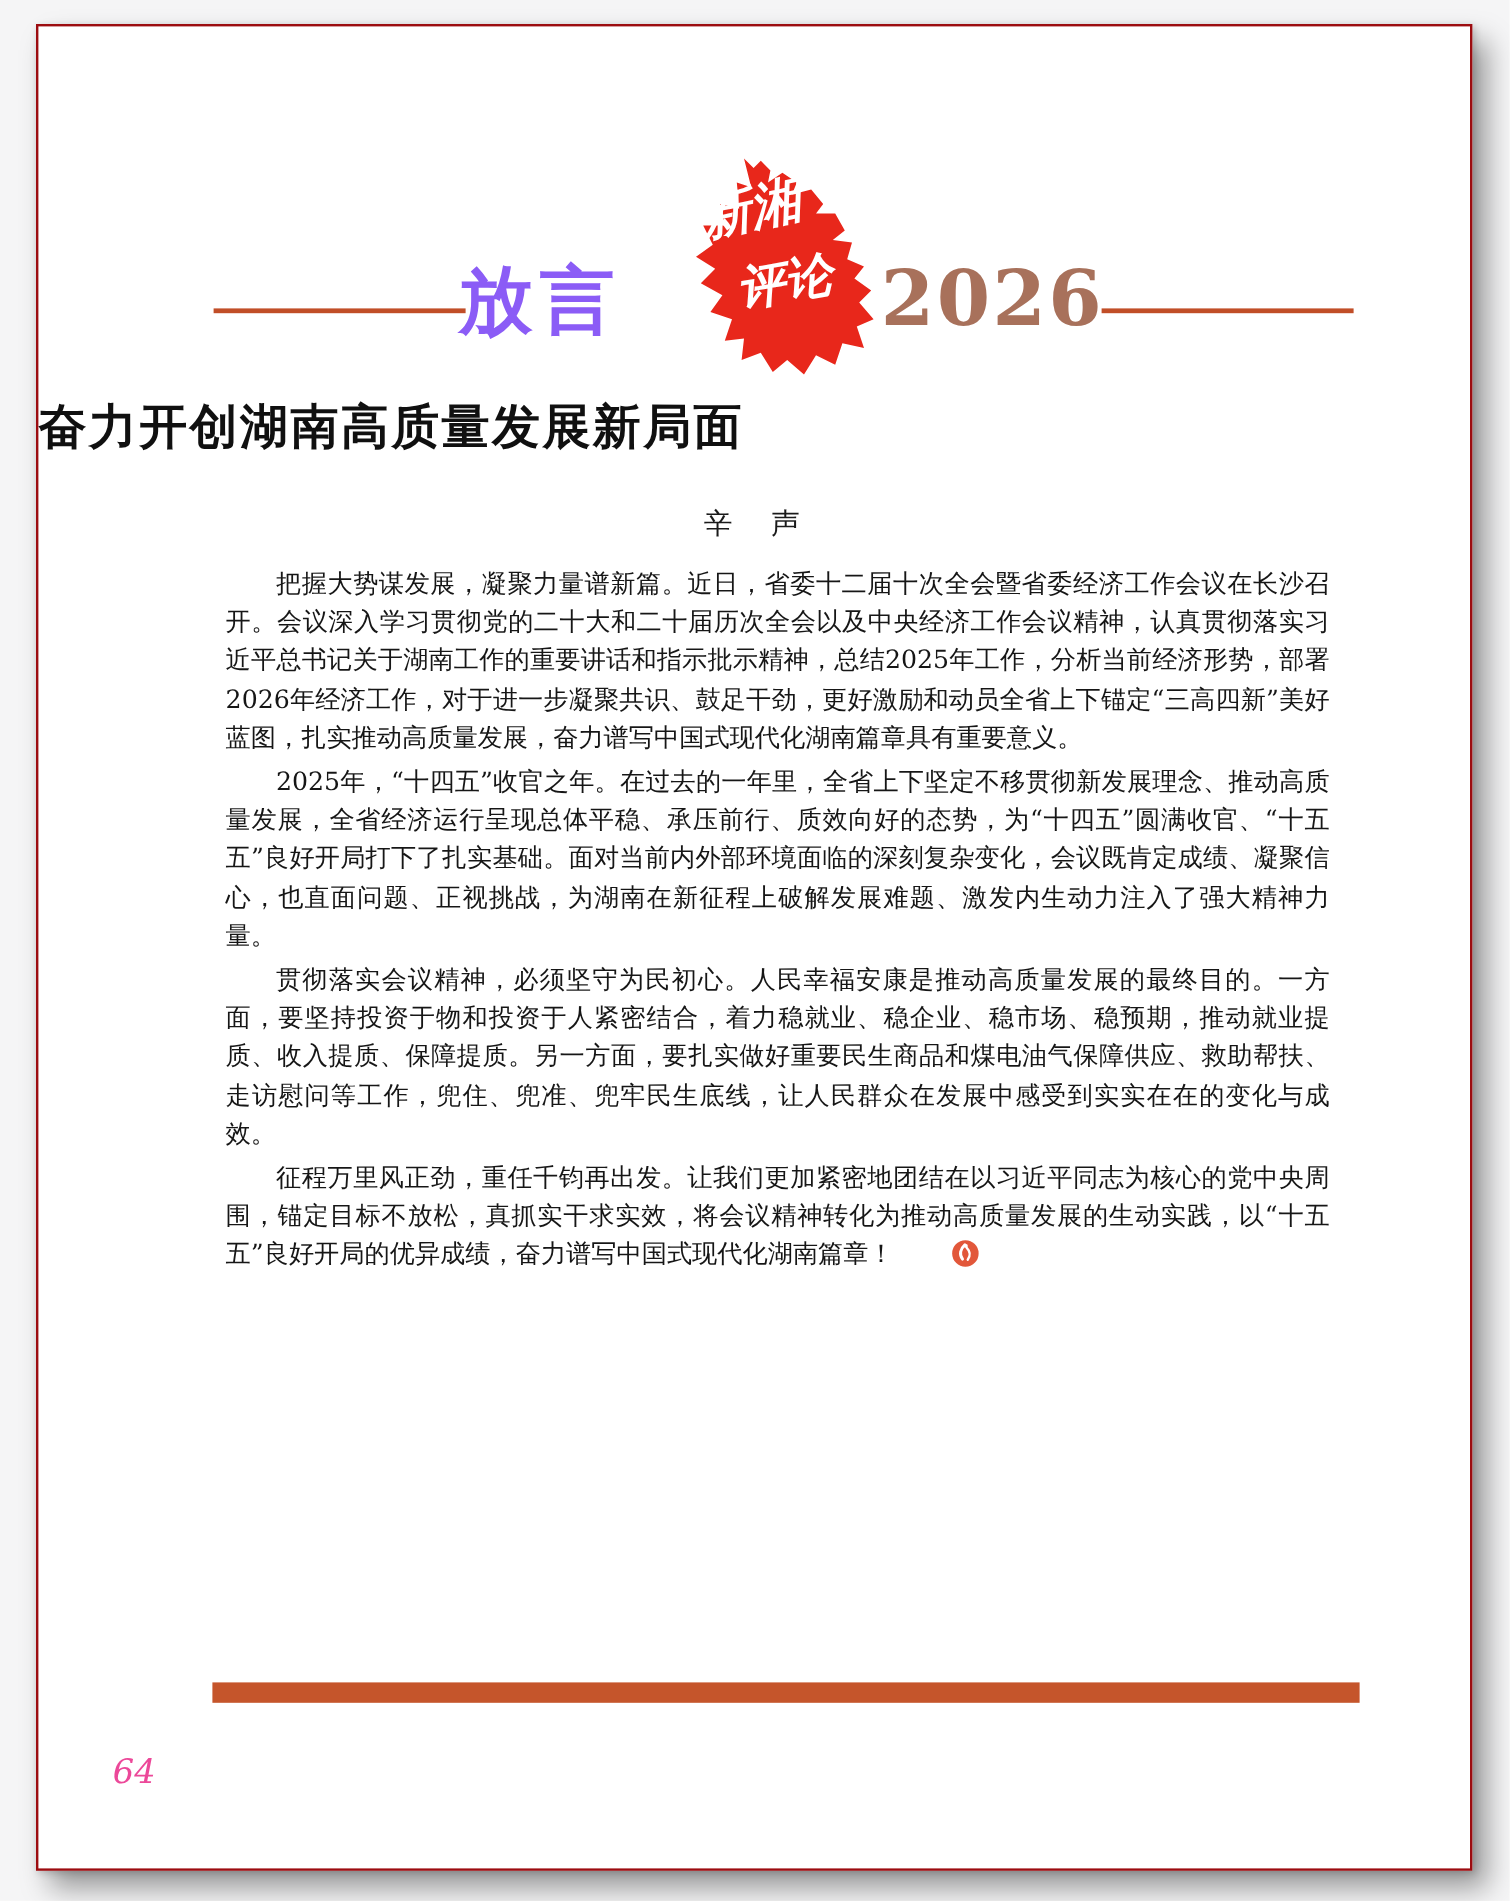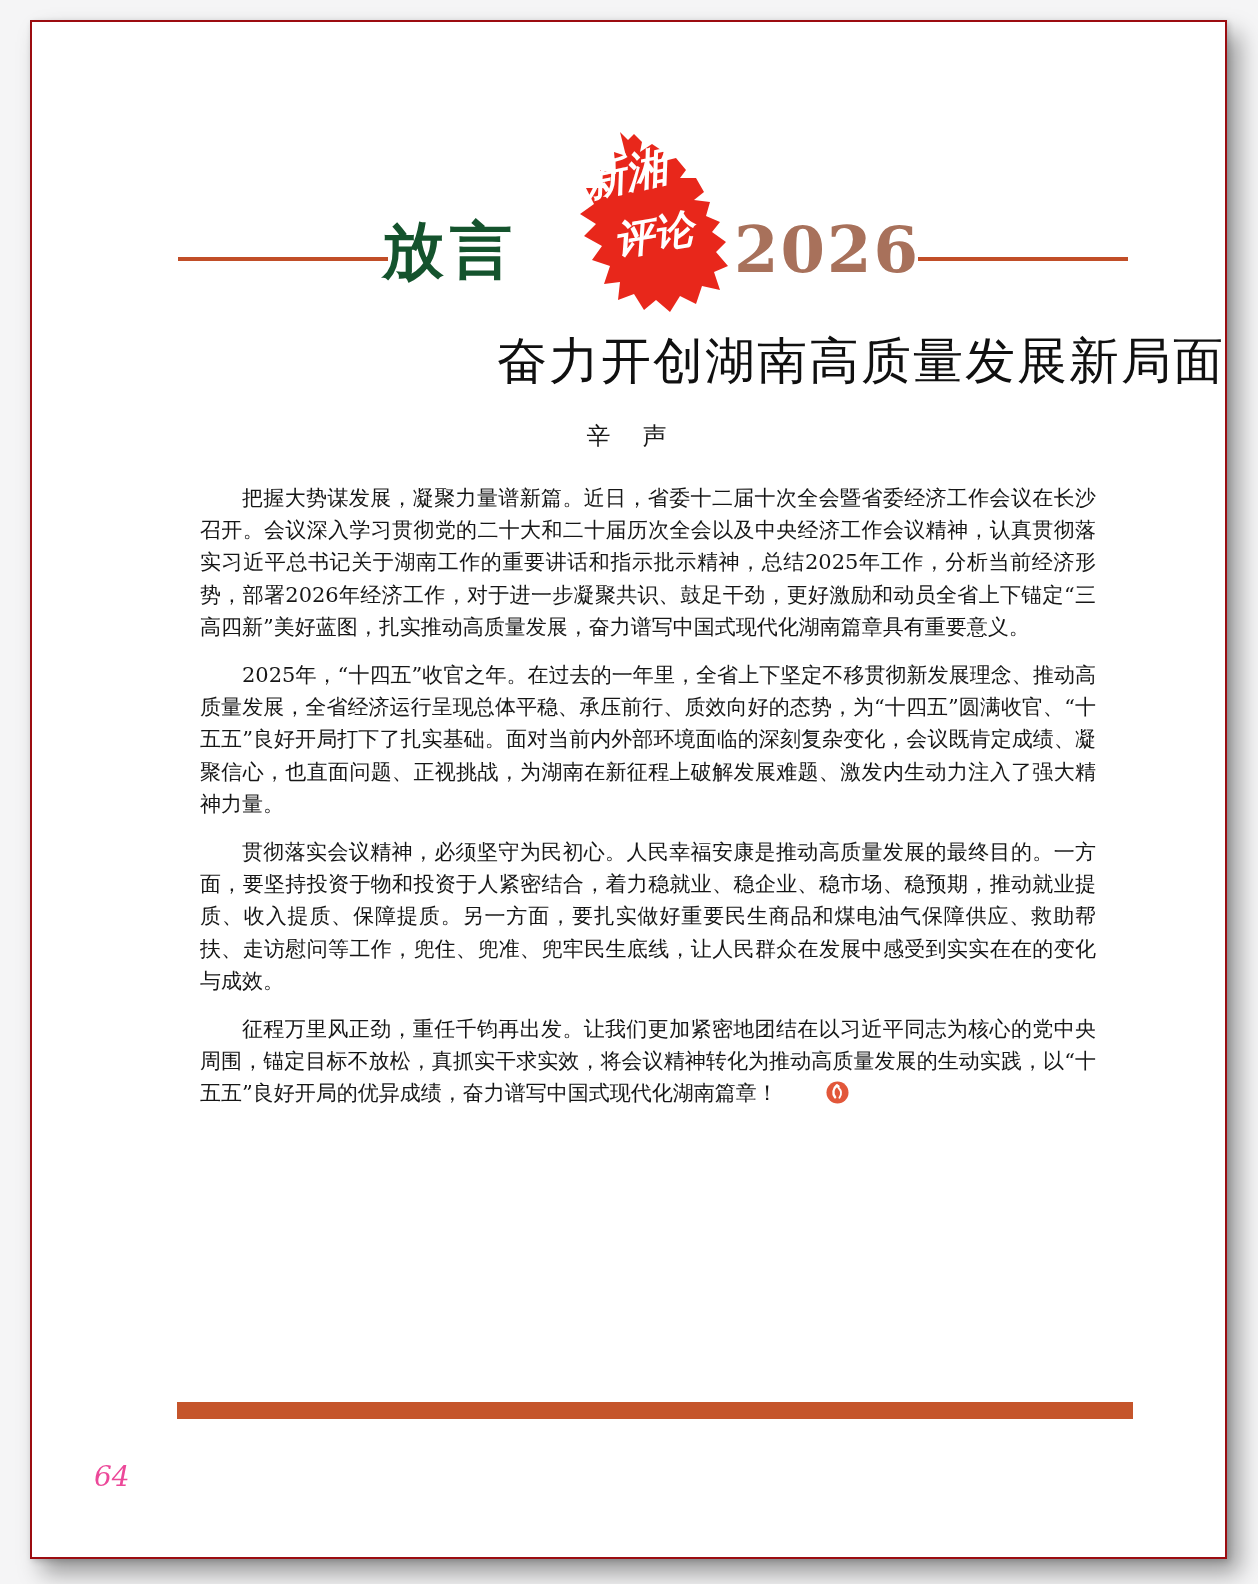--- a/index.html
+++ b/index.html
@@ -20,54 +20,54 @@
   
   .hline {
     position:absolute; height:4px; background:#c14e28; top:235px;
   }
   .hline.left  { left:146px; width:210px; }
   .hline.right { left:886px; width:210px; }
   .section-left {
     position:absolute; left:350px; top:198px;
     font-family:"DejaVu Sans", sans-serif;
     font-weight:bold; font-size:62px; line-height:1;
-    color:#14532d; letter-spacing:6px;
+    color:#8b5cf6; letter-spacing:6px;
   }
   .year {
     position:absolute; left:702px; top:196px;
     font-family:"DejaVu Serif", serif;
     font-weight:bold; font-size:64px; line-height:1;
     color:#a8715b; letter-spacing:2px;text-align:right;
   }
   .map-logo {
     position:absolute; left:528px; top:102px;
     width:172px; height:192px;
   }
   
   .title {
     position:absolute; left:0; top:306px; width:100%;
-    text-align:right;
+    text-align:left;
     font-family:"DejaVu Serif", serif;
-    font-weight:normal; font-size:50px; letter-spacing:2px;
+    font-weight:bold; font-size:40px; letter-spacing:2px;
     color:#101010;
   }
   .author {
     position:absolute; left:0; top:386px; width:100%;
     text-align:center;
     font-size:24px; color:#1a1a1a; letter-spacing:4px;margin-top:12px;
   }
   
   .article {
     position:absolute; left:152px; top:444px; width:928px;
     font-family:"DejaVu Serif", serif;
     font-size:21px; line-height:32.2px;
     color:#161616;
     text-align:justify;
   }
-  .article p { margin:16px; text-indent:2em; }
+  .article p { margin:4px; text-indent:2em; }
   .end-icon {
     display:inline-block; width:23px; height:23px;
     vertical-align:-4px; margin-left:6px;
   }
   
   .footer-bar {
     position:absolute; left:145px; top:1380px;
     width:956px; height:17px;
     background:#c5552b;
   }

